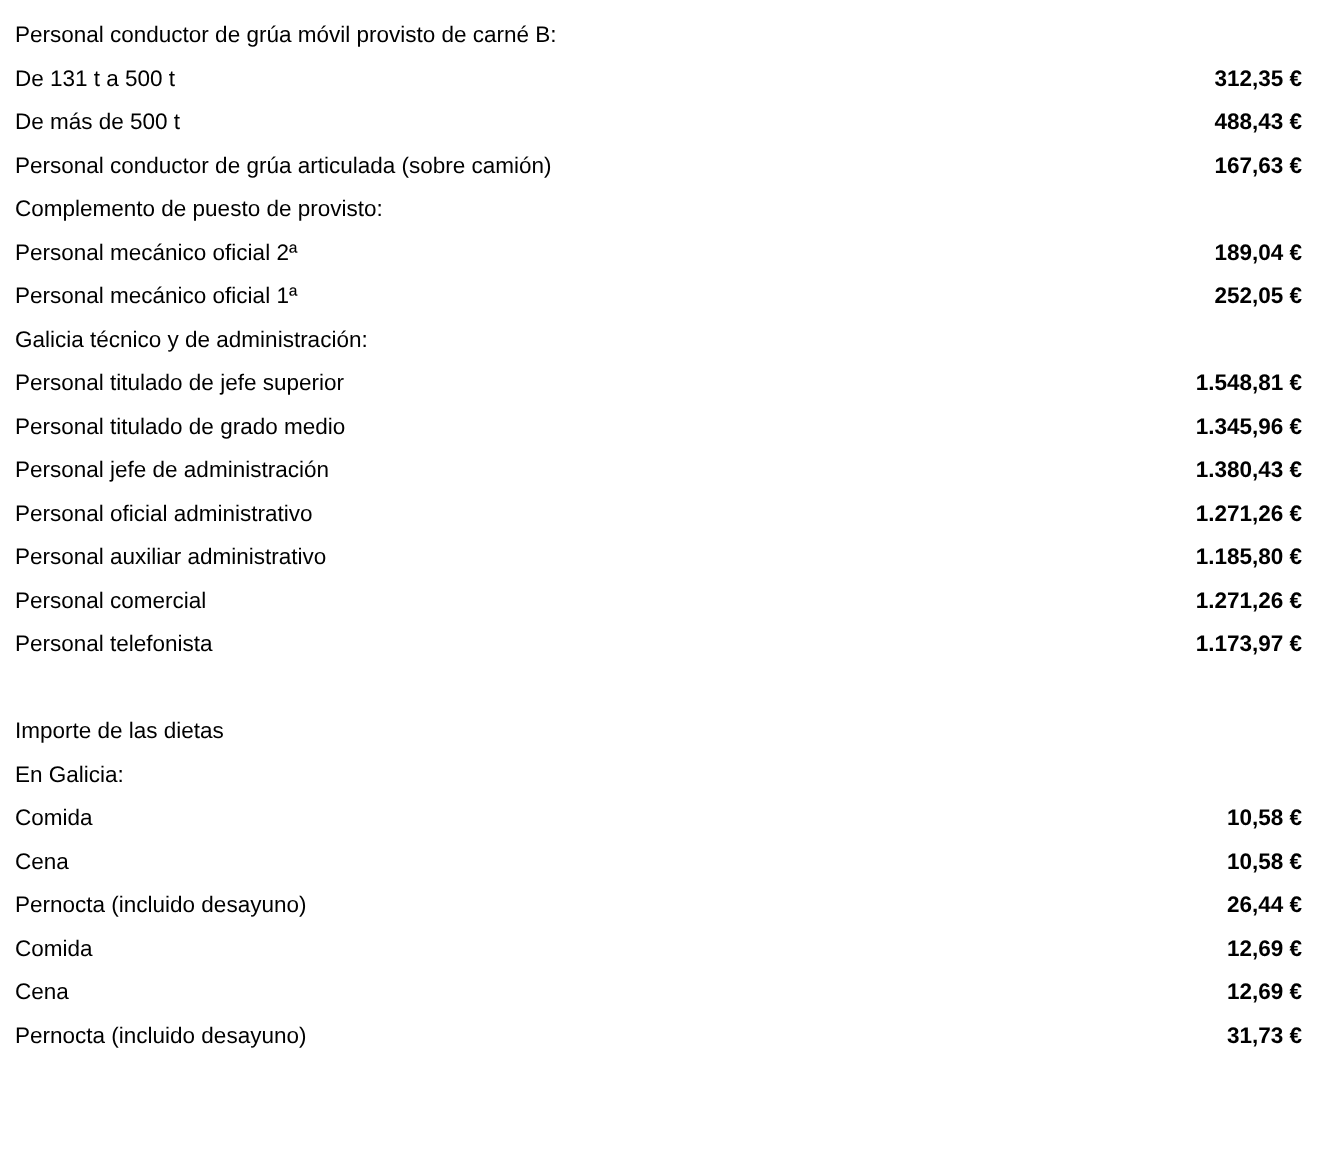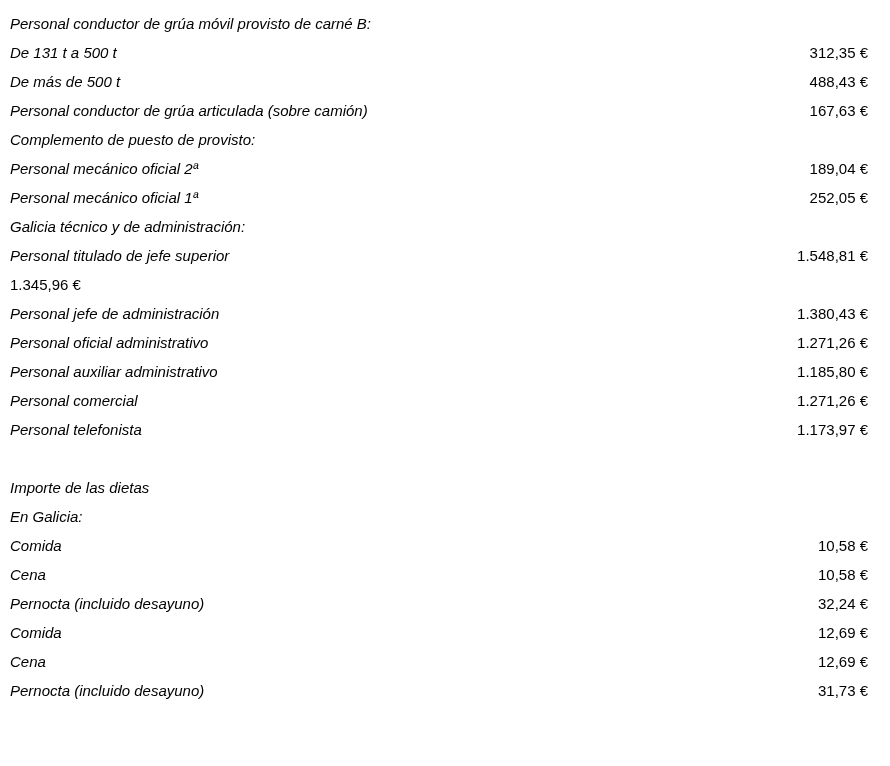--- a/index.html
+++ b/index.html
@@ -26,24 +26,24 @@
     justify-content: space-between;
     align-items: center;
     height: 29px;
     white-space: nowrap;
   }
   .row.spacer {
     height: 29px;
   }
   .label {
     text-align: left;
-    font-style: italic;
   }
   .value {
     text-align: right;
+    font-weight: bold;
   }
 </style>
 </head>
 <body>
 
 <div class="doc">
   <div>
   <div class="row">
     <span class="label">Personal conductor de grúa móvil provisto de carné B:</span>
     <span class="value"></span>
@@ -83,20 +83,21 @@
     <span class="label">Galicia técnico y de administración:</span>
     <span class="value"></span>
   </div>
 
   <div class="row">
     <span class="label">Personal titulado de jefe superior</span>
     <span class="value">1.548,81 €</span>
   </div>
 
   <div class="row">
+    <span class="label">Personal titulado de grado medio</span>
     <span class="value">1.345,96 €</span>
   </div>
 
   <div class="row">
     <span class="label">Personal jefe de administración</span>
     <span class="value">1.380,43 €</span>
   </div>
 
   <div class="row">
     <span class="label">Personal oficial administrativo</span>
@@ -138,21 +139,21 @@
     <span class="value">10,58 €</span>
   </div>
 
   <div class="row">
     <span class="label">Cena</span>
     <span class="value">10,58 €</span>
   </div>
 
   <div class="row">
     <span class="label">Pernocta (incluido desayuno)</span>
-    <span class="value">32,24 €</span>
+    <span class="value">26,44 €</span>
   </div>
 
 
   <div class="row">
     <span class="label">Comida</span>
     <span class="value">12,69 €</span>
   </div>
 
   <div class="row">
     <span class="label">Cena</span>

